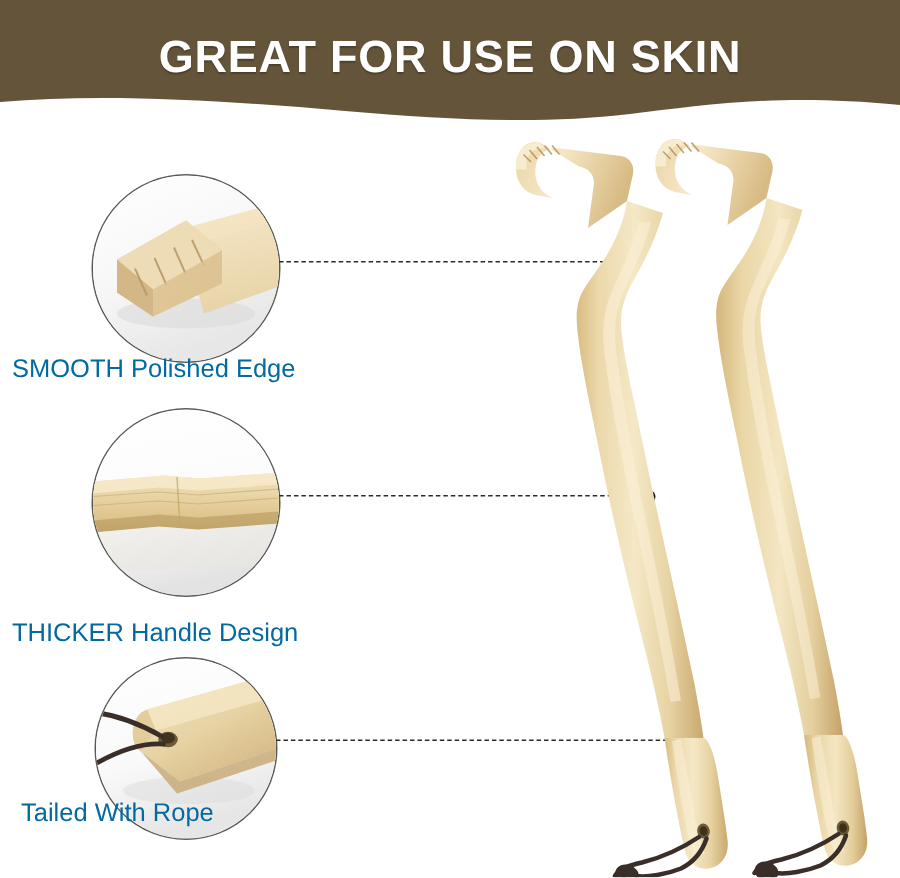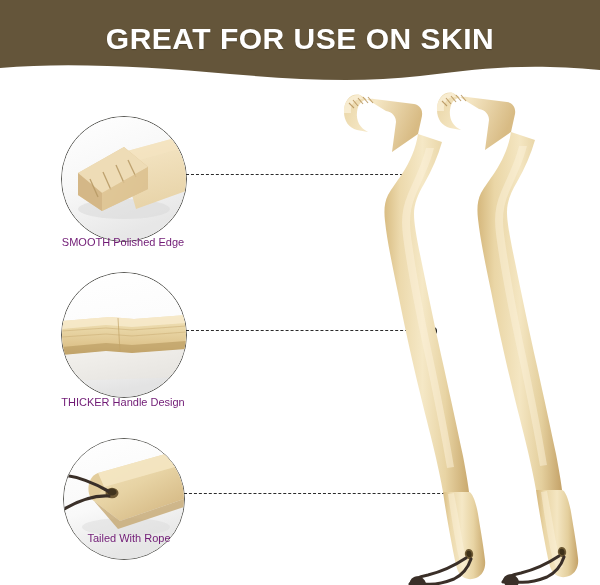--- a/index.html
+++ b/index.html
@@ -21,22 +21,22 @@
   }
 
   
   .callout{position:absolute;}
   .circle{
     position:absolute;border-radius:50%;
     border:1px solid #5a5a56;overflow:hidden;background:#ffffff;
   }
   .circle svg{position:absolute;left:0;top:0;display:block;}
   .cap{
-    position:absolute;width:230px;text-align:center;
-    font-size:11px;color:#701a75;white-space:nowrap;
+    position:absolute;width:230px;text-align:left;
+    font-size:17px;color:#0369a1;white-space:nowrap;
     font-family:"Liberation Sans", sans-serif;
   }
 
   
   .leader{position:absolute;height:2px;}
   .leader .ln{
     position:absolute;left:0;top:0;width:100%;height:0;
     border-top:1.4px dashed #2b2b2b;
   }
   .leader .dot{
@@ -137,21 +137,21 @@
 
         <path d="M56,45 L58,79" stroke="#c2a468" stroke-width="1" fill="none" opacity="0.7"></path>
 
         <path d="M0,82 L44,78 L70,80 L124,76 L124,104 L0,108 Z" fill="#e9e5dd" opacity="0.5"></path>
       </svg>
     </div>
     <div class="leader" style="left:186px;top:330px;width:247px;">
       <span class="ln"></span>
       <span class="dot"></span>
     </div>
-    <div class="cap" style="left:8px;top:396px;">THICKER Handle Design</div>
+    <div class="cap" style="left:8px;top:412px;">THICKER Handle Design</div>
   </div>
 
   <div class="callout">
     <div class="circle" style="left:63px;top:438px;width:120px;height:120px;">
       <svg width="120" height="120" viewBox="0 0 120 120">
         <defs>
           <linearGradient id="c3bg" x1="0" y1="0" x2="0.3" y2="1">
             <stop offset="0" stop-color="#ffffff"></stop>
             <stop offset="0.6" stop-color="#f9f9f9"></stop>
             <stop offset="1" stop-color="#e6e6e6"></stop>

